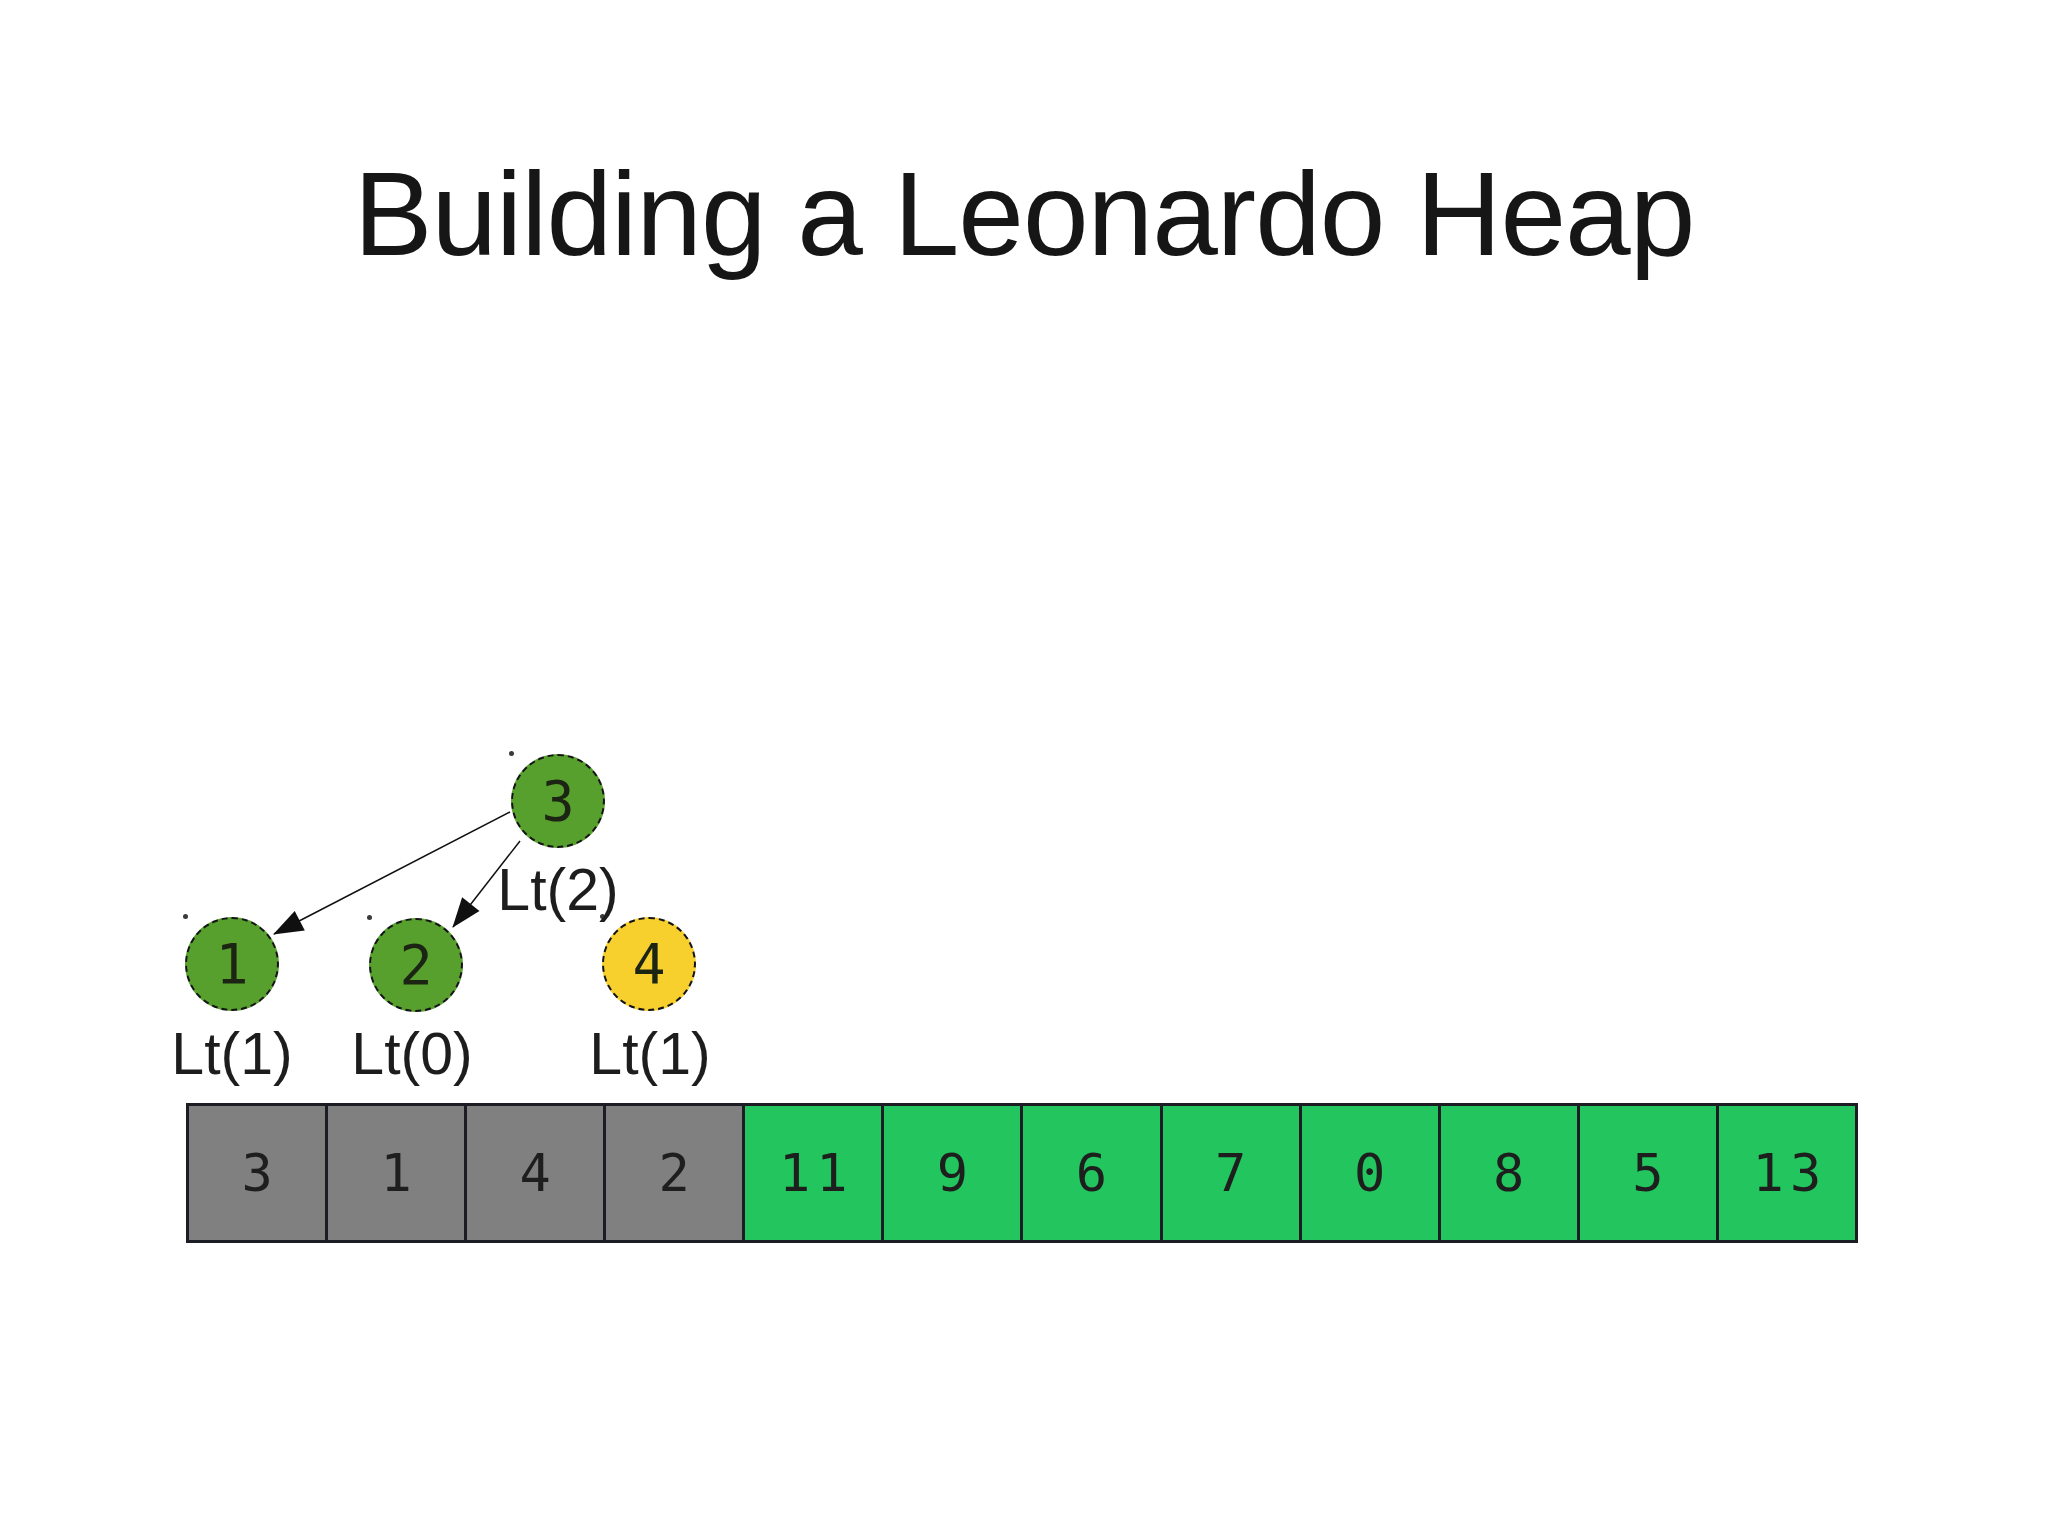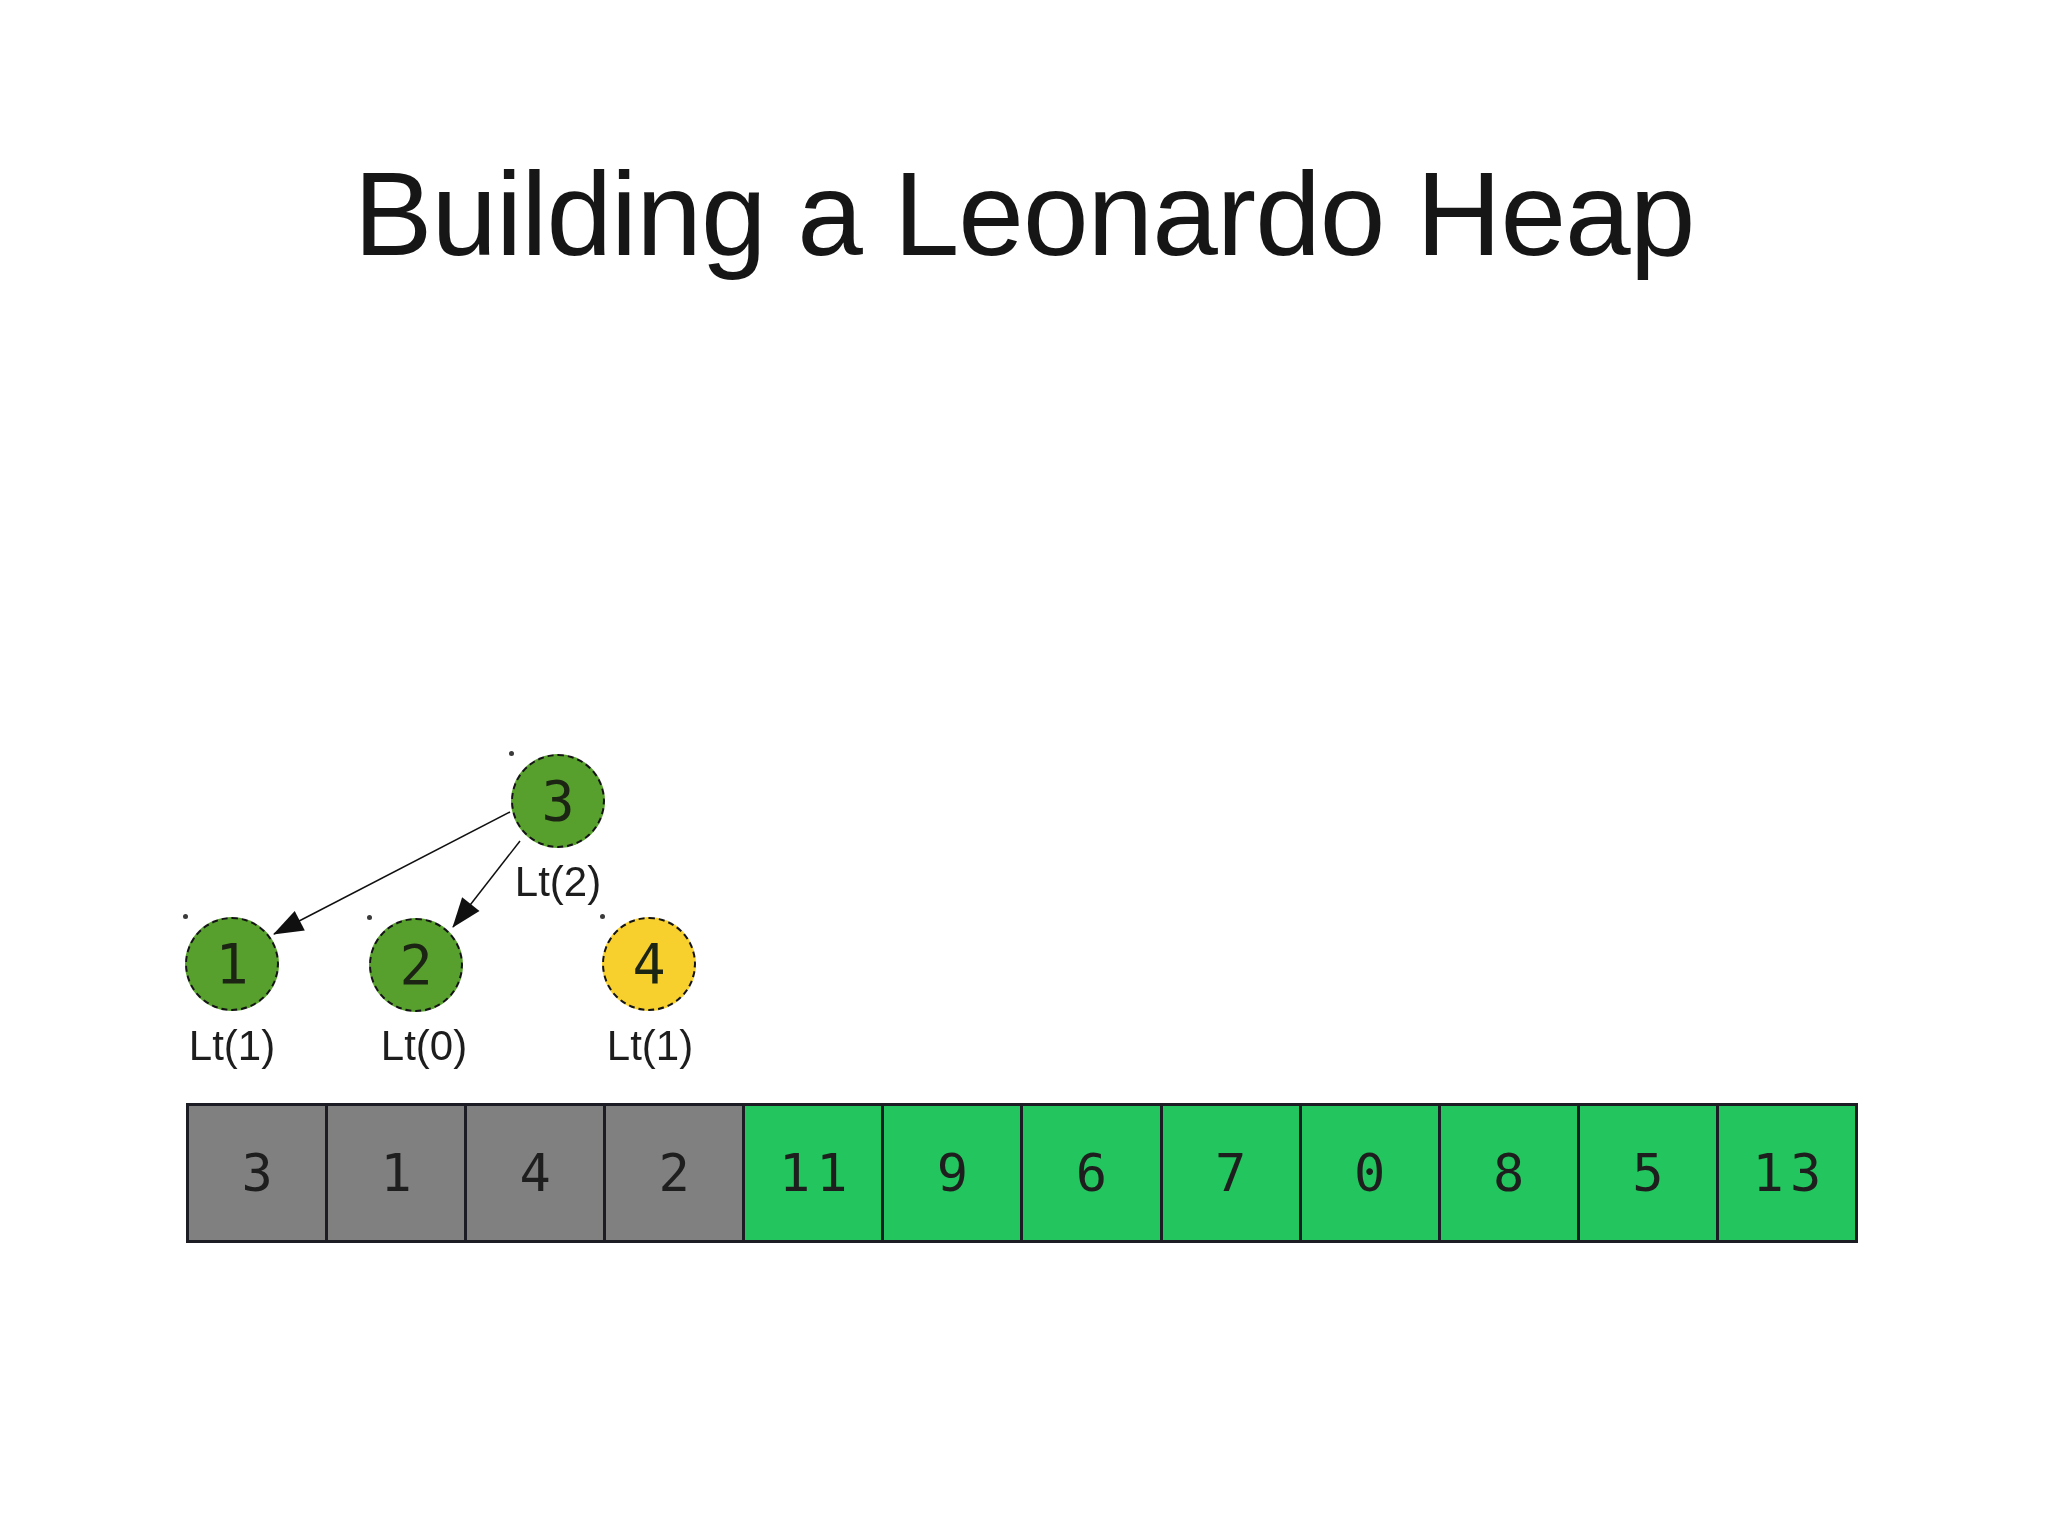--- a/index.html
+++ b/index.html
@@ -62,27 +62,27 @@
   #node-3 { left: 511px; top: 720px; }
   #node-1 { left: 185px; top: 883px; }
   #node-2 { left: 369px; top: 884px; }
   #node-4 { left: 602px; top: 883px; }
 
   
   .lt-label {
     position: absolute;
     width: 200px;
     text-align: center;
-    font-size: 42px;
+    font-size: 59px;
     line-height: 1.0;
     color: #1d1d1d;
   }
   #label-node-3 { left: 458px; top: 827px; }
   #label-node-1 { left: 132px; top: 991px; }
-  #label-node-2 { left: 324px; top: 991px; }
+  #label-node-2 { left: 312px; top: 991px; }
   #label-node-4 { left: 550px; top: 991px; }
 
   
   .edges-svg {
     position: absolute;
     left: 0;
     top: 0;
     width: 2048px;
     height: 1536px;
     pointer-events: none;

